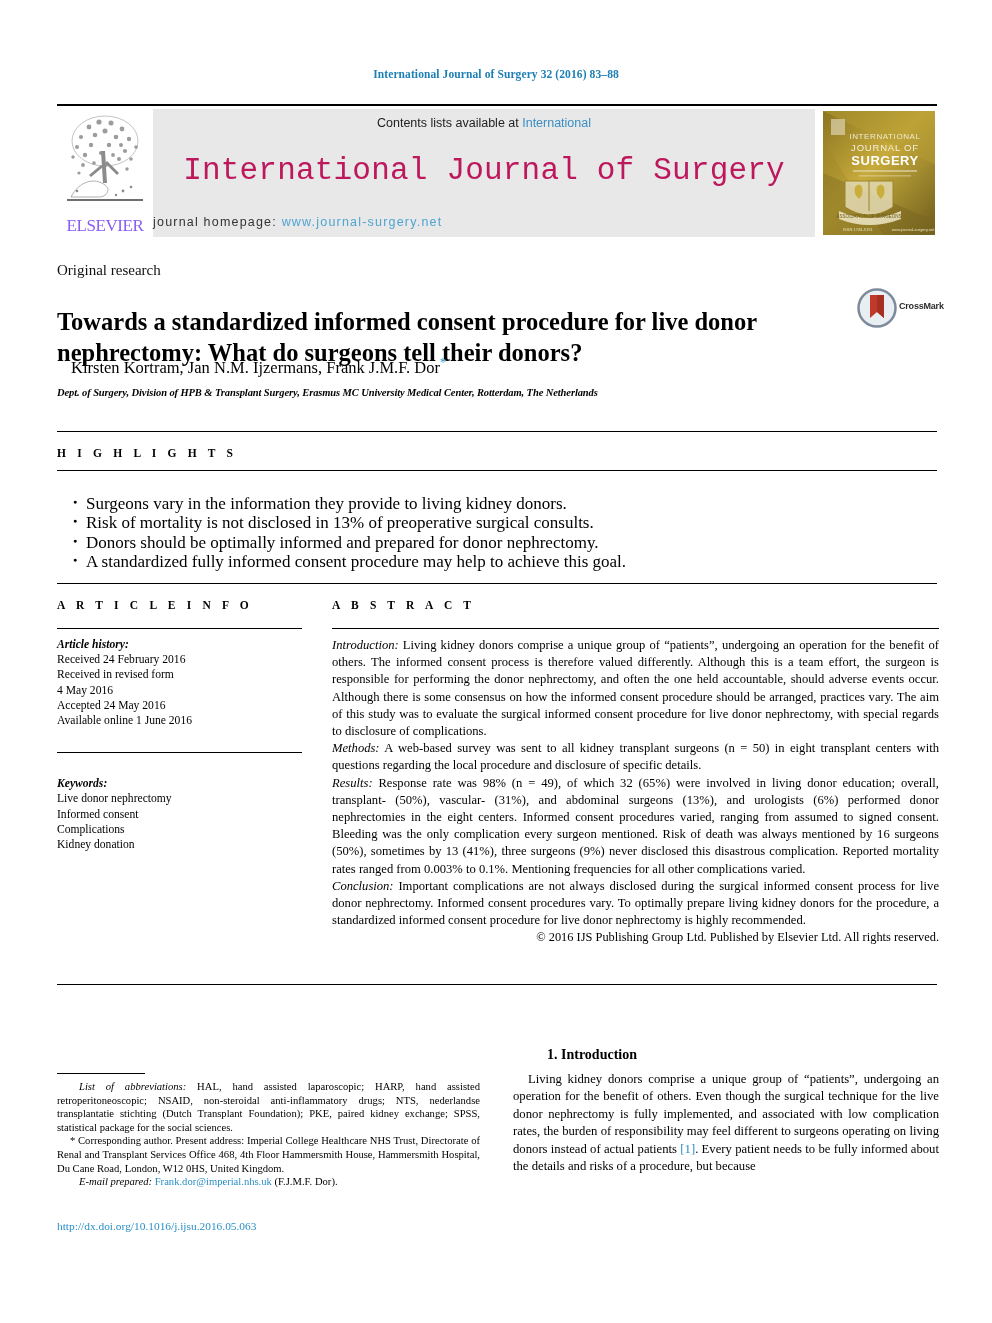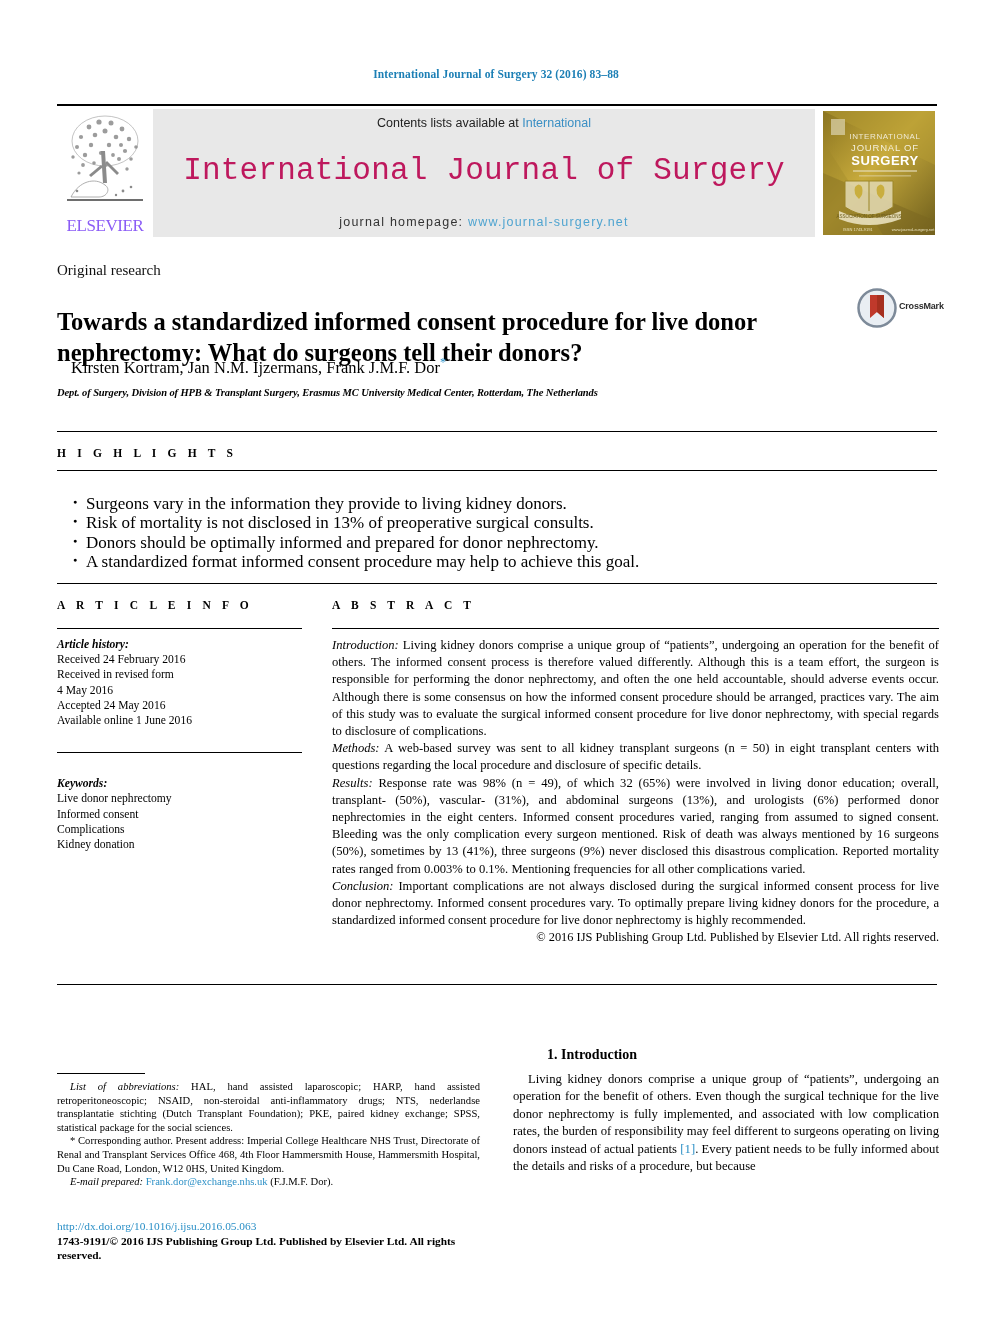--- a/index.html
+++ b/index.html
@@ -89,21 +89,20 @@
     top: 44px; left: 0; width: 100%;
     text-align: center;
     font-family: Liberation Mono, monospace;
     font-size: 31px;
     color: #be185d;
     letter-spacing: .2px;
   }
   .homepage-line {
     position: absolute;
     bottom: 8px; left: 0; width: 100%;
-    text-align: center;
     font-family: "Liberation Sans", sans-serif;
     font-size: 12.5px;
     color: #333;
     letter-spacing: 1.2px;
   }
   .homepage-line .url { color: #4fa4d0; }
   .cover-wrap {
     flex: 0 0 122px;
     width: 122px;
     position: relative;
@@ -249,21 +248,21 @@
   .footnotes {
     position: absolute;
     left: 57px; top: 1080px;
     width: 423px;
     font-size: 10.6px;
     line-height: 13.6px;
     font-family: "Liberation Serif", serif;
     text-align: justify;
   }
   .footnotes p { margin: 0; text-align: justify; }
-  .footnotes .it { font-style: italic; }
+  .footnotes .it { font-style: italic; margin-left: 9px; }
   .footnotes .blue { color: #2a8fc6; }
   .fn-indent { text-indent: 13px; }
 
   .doi-block {
     position: absolute;
     left: 57px; top: 1219px;
     width: 430px;
     font-size: 11.4px;
     line-height: 14.6px;
     font-family: "Liberation Serif", serif;
@@ -407,21 +406,21 @@
     <span class="cm-label">CrossMark</span>
   </div>
 
   <div class="rule-thin" style="top:431px;"></div>
   <div class="sec-head highlights-head">H I G H L I G H T S</div>
   <div class="rule-thin" style="top:470px;"></div>
   <ul class="highlights-list">
     <li>Surgeons vary in the information they provide to living kidney donors.</li>
     <li>Risk of mortality is not disclosed in 13% of preoperative surgical consults.</li>
     <li>Donors should be optimally informed and prepared for donor nephrectomy.</li>
-    <li>A standardized format informed consent procedure may help to achieve this goal.</li>
+    <li>A standardized fully informed consent procedure may help to achieve this goal.</li>
   </ul>
 
   <div class="rule-thin" style="top:583px;"></div>
   <div class="sec-head info-head">A R T I C L E   I N F O</div>
   <div class="sec-head abstract-head">A B S T R A C T</div>
   <div class="rule-thin" style="top:628px; left:57px; width:245px;"></div>
   <div class="rule-thin" style="top:628px; left:332px; width:607px;"></div>
 
   <div class="col-left">
     <div class="lbl">Article history:</div>
@@ -448,26 +447,25 @@
     <p><span class="run-in">Conclusion:</span><span> Important complications are not always disclosed during the surgical informed consent process for live donor nephrectomy. Informed consent procedures vary. To optimally prepare living kidney donors for the procedure, a standardized informed consent procedure for live donor nephrectomy is highly recommended.</span></p>
     <p class="copyright">© 2016 IJS Publishing Group Ltd. Published by Elsevier Ltd. All rights reserved.</p>
   </div>
 
   <div class="rule-thin" style="top:984px;"></div>
 
   <div class="col-rule"></div>
   <div class="footnotes">
     <p class="fn-indent"><span class="it">List of abbreviations:</span><span> HAL, hand assisted laparoscopic; HARP, hand assisted retroperitoneoscopic; NSAID, non-steroidal anti-inflammatory drugs; NTS, nederlandse transplantatie stichting (Dutch Transplant Foundation); PKE, paired kidney exchange; SPSS, statistical package for the social sciences.</span></p>
     <p class="fn-indent"><span>*</span><span> Corresponding author. Present address: Imperial College Healthcare NHS Trust, Directorate of Renal and Transplant Services Office 468, 4th Floor Hammersmith House, Hammersmith Hospital, Du Cane Road, London, W12 0HS, United Kingdom.</span></p>
-    <p class="fn-indent"><span class="it">E-mail prepared:</span> <span class="blue">Frank.dor@exchange.nhs.uk</span><span> (F.J.M.F. Dor).</span></p>
+    <p class="fn-indent"><span class="it">E-mail prepared:</span> <span class="blue">Frank.dor@imperial.nhs.uk</span><span> (F.J.M.F. Dor).</span></p>
   </div>
 
   <div class="doi-block">
     <div class="doi-link">http://dx.doi.org/10.1016/j.ijsu.2016.05.063</div>
-    <div class="issn">1743-9191/© 2016 IJS Publishing Group Ltd. Published by Elsevier Ltd. All rights reserved.</div>
   </div>
 
   <h2 class="intro-head">1.  Introduction</h2>
   <div class="intro-body">
     <p><span>Living kidney donors comprise a unique group of “patients”, undergoing an operation for the benefit of others. Even though the surgical technique for the live donor nephrectomy is fully implemented, and associated with low complication rates, the burden of responsibility may feel different to surgeons operating on living donors instead of actual patients </span><span class="ref">[1]</span><span>. Every patient needs to be fully informed about the details and risks of a procedure, but because</span></p>
   </div>
 
 </div>
 
 </body></html>

